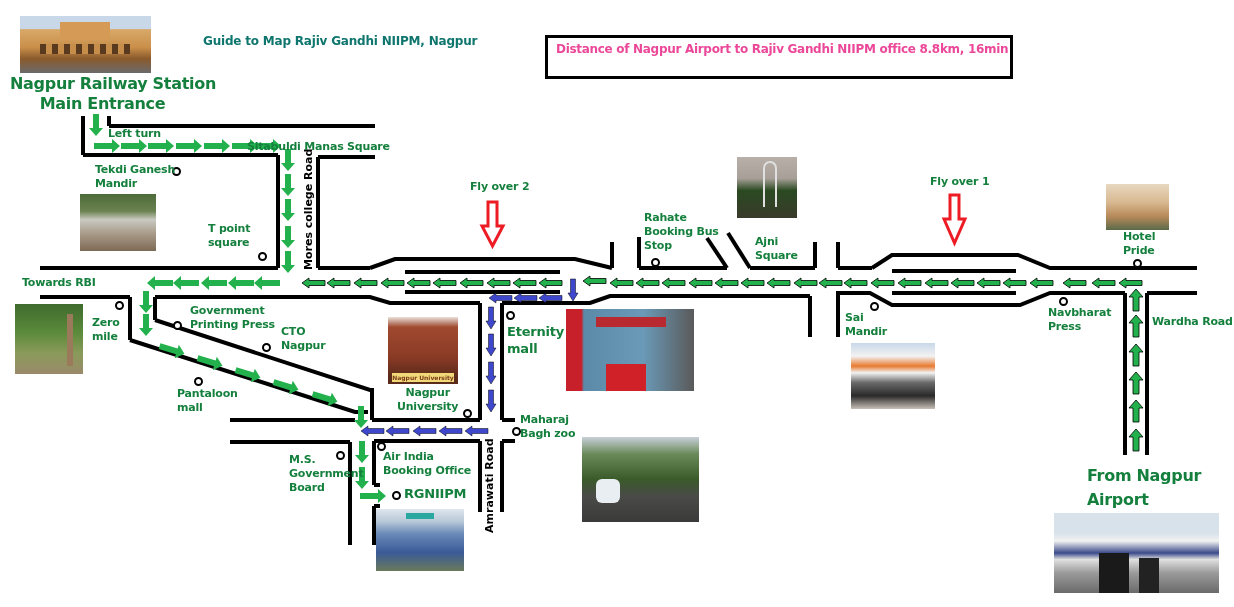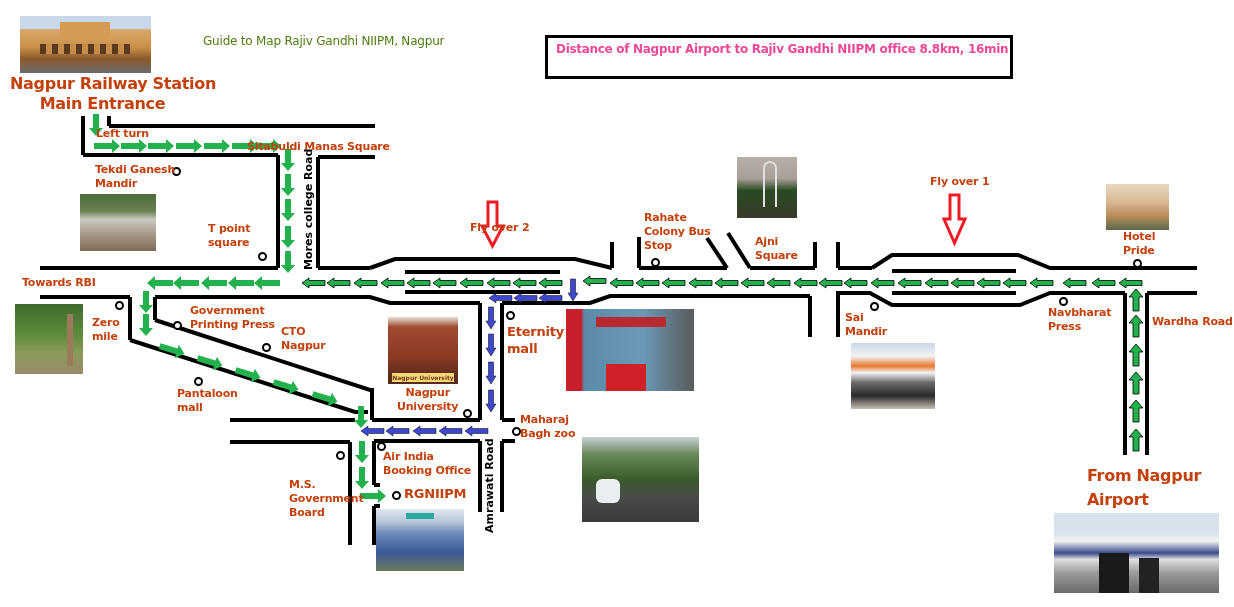--- a/index.html
+++ b/index.html
@@ -1,22 +1,22 @@
 <!DOCTYPE html>
 <html><head>
 <meta charset="utf-8">
 <style>
   html,body{margin:0;padding:0;background:#ffffff;}
   body{width:1234px;height:607px;position:relative;overflow:hidden;font-family:"DejaVu Sans",sans-serif;}
   #map{position:absolute;left:0;top:0;width:1234px;height:607px;}
-  .lbl{position:absolute;font-family:"DejaVu Sans",sans-serif;font-size:11px;line-height:14px;color:#c2410c;white-space:nowrap;letter-spacing:-0.2px;}
+  .lbl{position:absolute;font-family:"DejaVu Sans",sans-serif;font-size:11px;line-height:14px;color:#15803d;white-space:nowrap;letter-spacing:-0.2px;}
   .lbl-md{font-size:12px;line-height:16px;}
   .lbl-lg{font-size:16px;line-height:20px;font-weight:bold;letter-spacing:-0.3px;}
   .lbl-bold{font-weight:bold;}
-  .title{position:absolute;left:203px;top:34px;color:#4d7c0f;font-size:12px;font-weight:normal;white-space:nowrap;letter-spacing:-0.2px;}
+  .title{position:absolute;left:203px;top:34px;color:#0f766e;font-size:12px;font-weight:bold;white-space:nowrap;letter-spacing:-0.2px;}
   .infobox{position:absolute;left:545px;top:35px;width:468px;height:44px;border:3px solid #000;padding:3px 0 0 8px;box-sizing:border-box;}
   .infobox div{font-size:12px;line-height:17px;font-weight:bold;white-space:nowrap;letter-spacing:-0.3px;color:#ec4899;}
   .rot{position:absolute;transform:rotate(-90deg);transform-origin:left top;font-size:11px;font-weight:bold;white-space:nowrap;}
   .photo{position:absolute;overflow:hidden;}
   .dot{position:absolute;width:5px;height:5px;border:2px solid #000;border-radius:50%;background:#fff;}
 </style>
 </head>
 <body>
 
 <svg id="map" viewBox="0 0 1234 607" xmlns="http://www.w3.org/2000/svg">
@@ -286,24 +286,24 @@
   <div style="margin-top:4px;">Airport</div>
 </div>
 
 <div class="lbl lbl-bold" style="left:404px;top:487px;font-size:13px;">RGNIIPM</div>
 
 <div class="rot" style="left:302px;top:270px;">Mores college Road</div>
 <div class="rot" style="left:483px;top:533px;">Amrawati Road</div>
 <div class="lbl lbl-bold" style="left:1152px;top:275px;margin-top:40px;">Wardha Road</div>
 <div class="lbl lbl-bold" style="left:22px;top:276px;">Towards RBI</div>
 
-<div class="lbl lbl-bold" style="left:470px;top:180px;margin-top:41px;">Fly over 2</div>
+<div class="lbl lbl-bold" style="left:470px;top:180px;">Fly over 2</div>
 <div class="lbl lbl-bold" style="left:930px;top:175px;">Fly over 1</div>
 
-<div class="lbl lbl-bold" style="left:96px;top:127px;">Left turn</div>
+<div class="lbl lbl-bold" style="left:108px;top:127px;">Left turn</div>
 <div class="lbl lbl-bold" style="left:247px;top:128px;margin-top:12px;">Sitabuldi Manas Square</div>
 
 <div class="lbl lbl-bold" style="left:95px;top:163px;">
   <div>Tekdi Ganesh</div>
   <div>Mandir</div>
 </div>
 <div class="lbl lbl-bold" style="left:208px;top:222px;">
   <div>T point</div>
   <div>square</div>
 </div>
@@ -328,32 +328,32 @@
   <div>University</div>
 </div>
 <div class="lbl lbl-bold lbl-md" style="left:507px;top:323px;font-size:13px;line-height:17px;">
   <div>Eternity</div>
   <div>mall</div>
 </div>
 <div class="lbl lbl-bold" style="left:520px;top:413px;">
   <div>Maharaj</div>
   <div>Bagh zoo</div>
 </div>
-<div class="lbl lbl-bold" style="left:289px;top:478px;">
+<div class="lbl lbl-bold" style="left:289px;top:453px;">
   <div>M.S.</div>
   <div>Government</div>
   <div>Board</div>
 </div>
 <div class="lbl lbl-bold" style="left:383px;top:450px;">
   <div>Air India</div>
   <div>Booking Office</div>
 </div>
 <div class="lbl lbl-bold" style="left:644px;top:211px;">
   <div>Rahate</div>
-  <div>Colony Bus</div>
+  <div>Booking Bus</div>
   <div>Stop</div>
 </div>
 <div class="lbl lbl-bold" style="left:755px;top:235px;">
   <div>Ajni</div>
   <div>Square</div>
 </div>
 <div class="lbl lbl-bold" style="left:845px;top:311px;">
   <div>Sai</div>
   <div>Mandir</div>
 </div>

